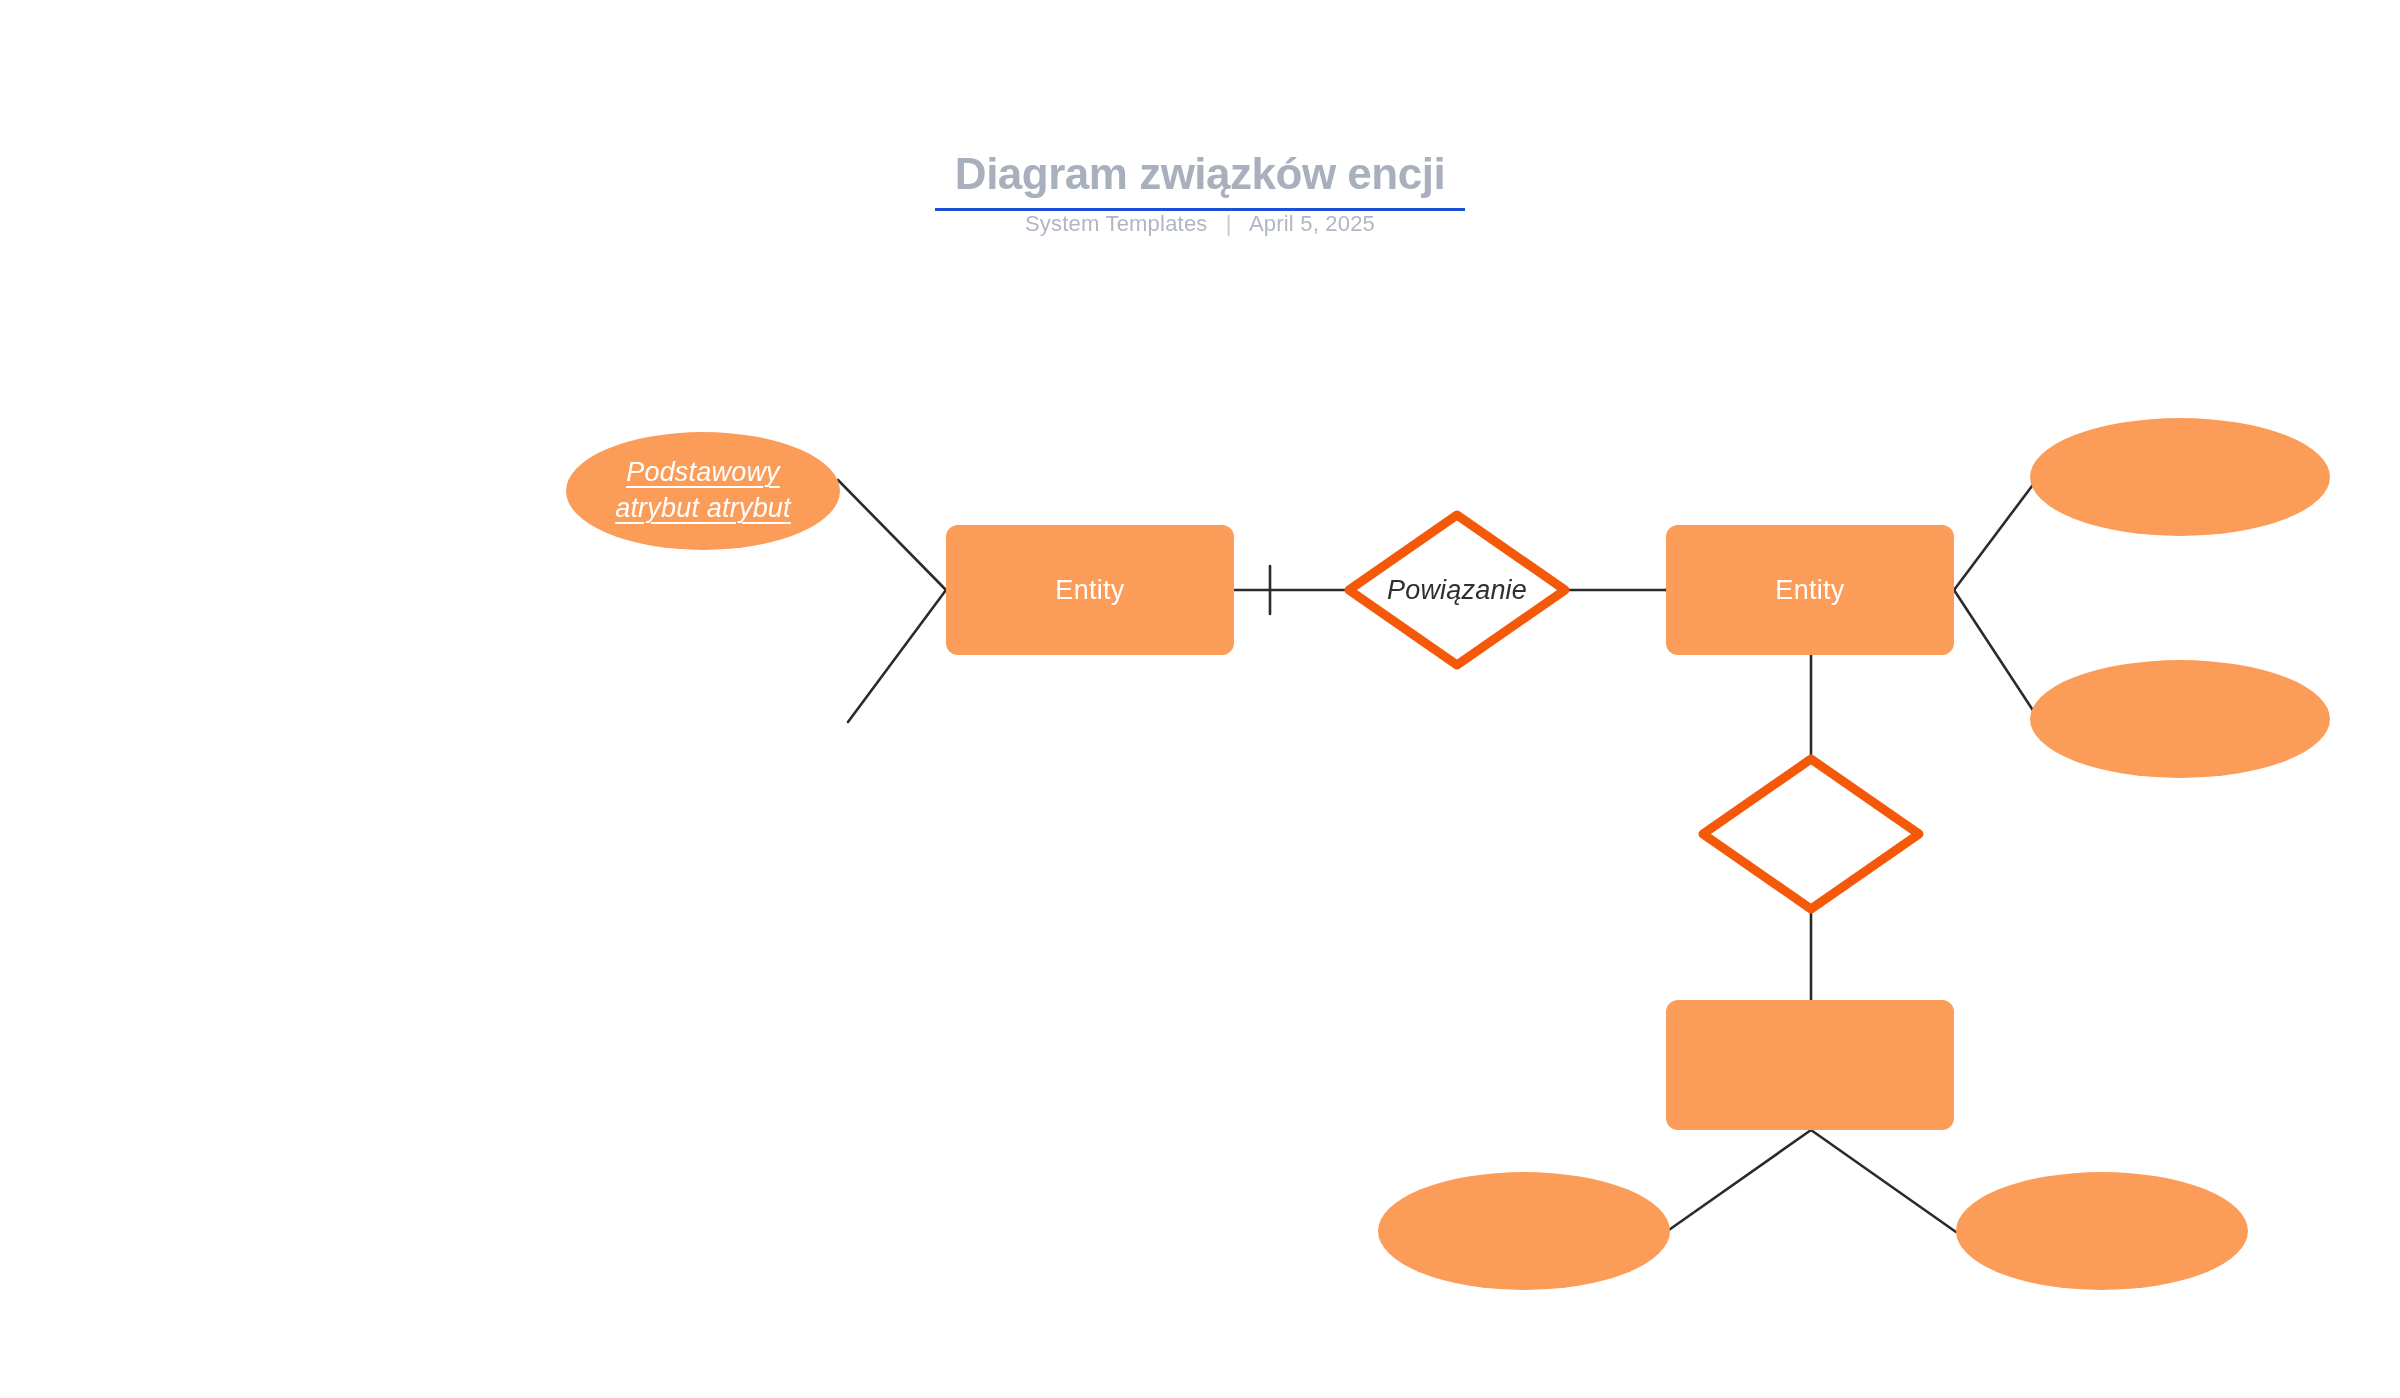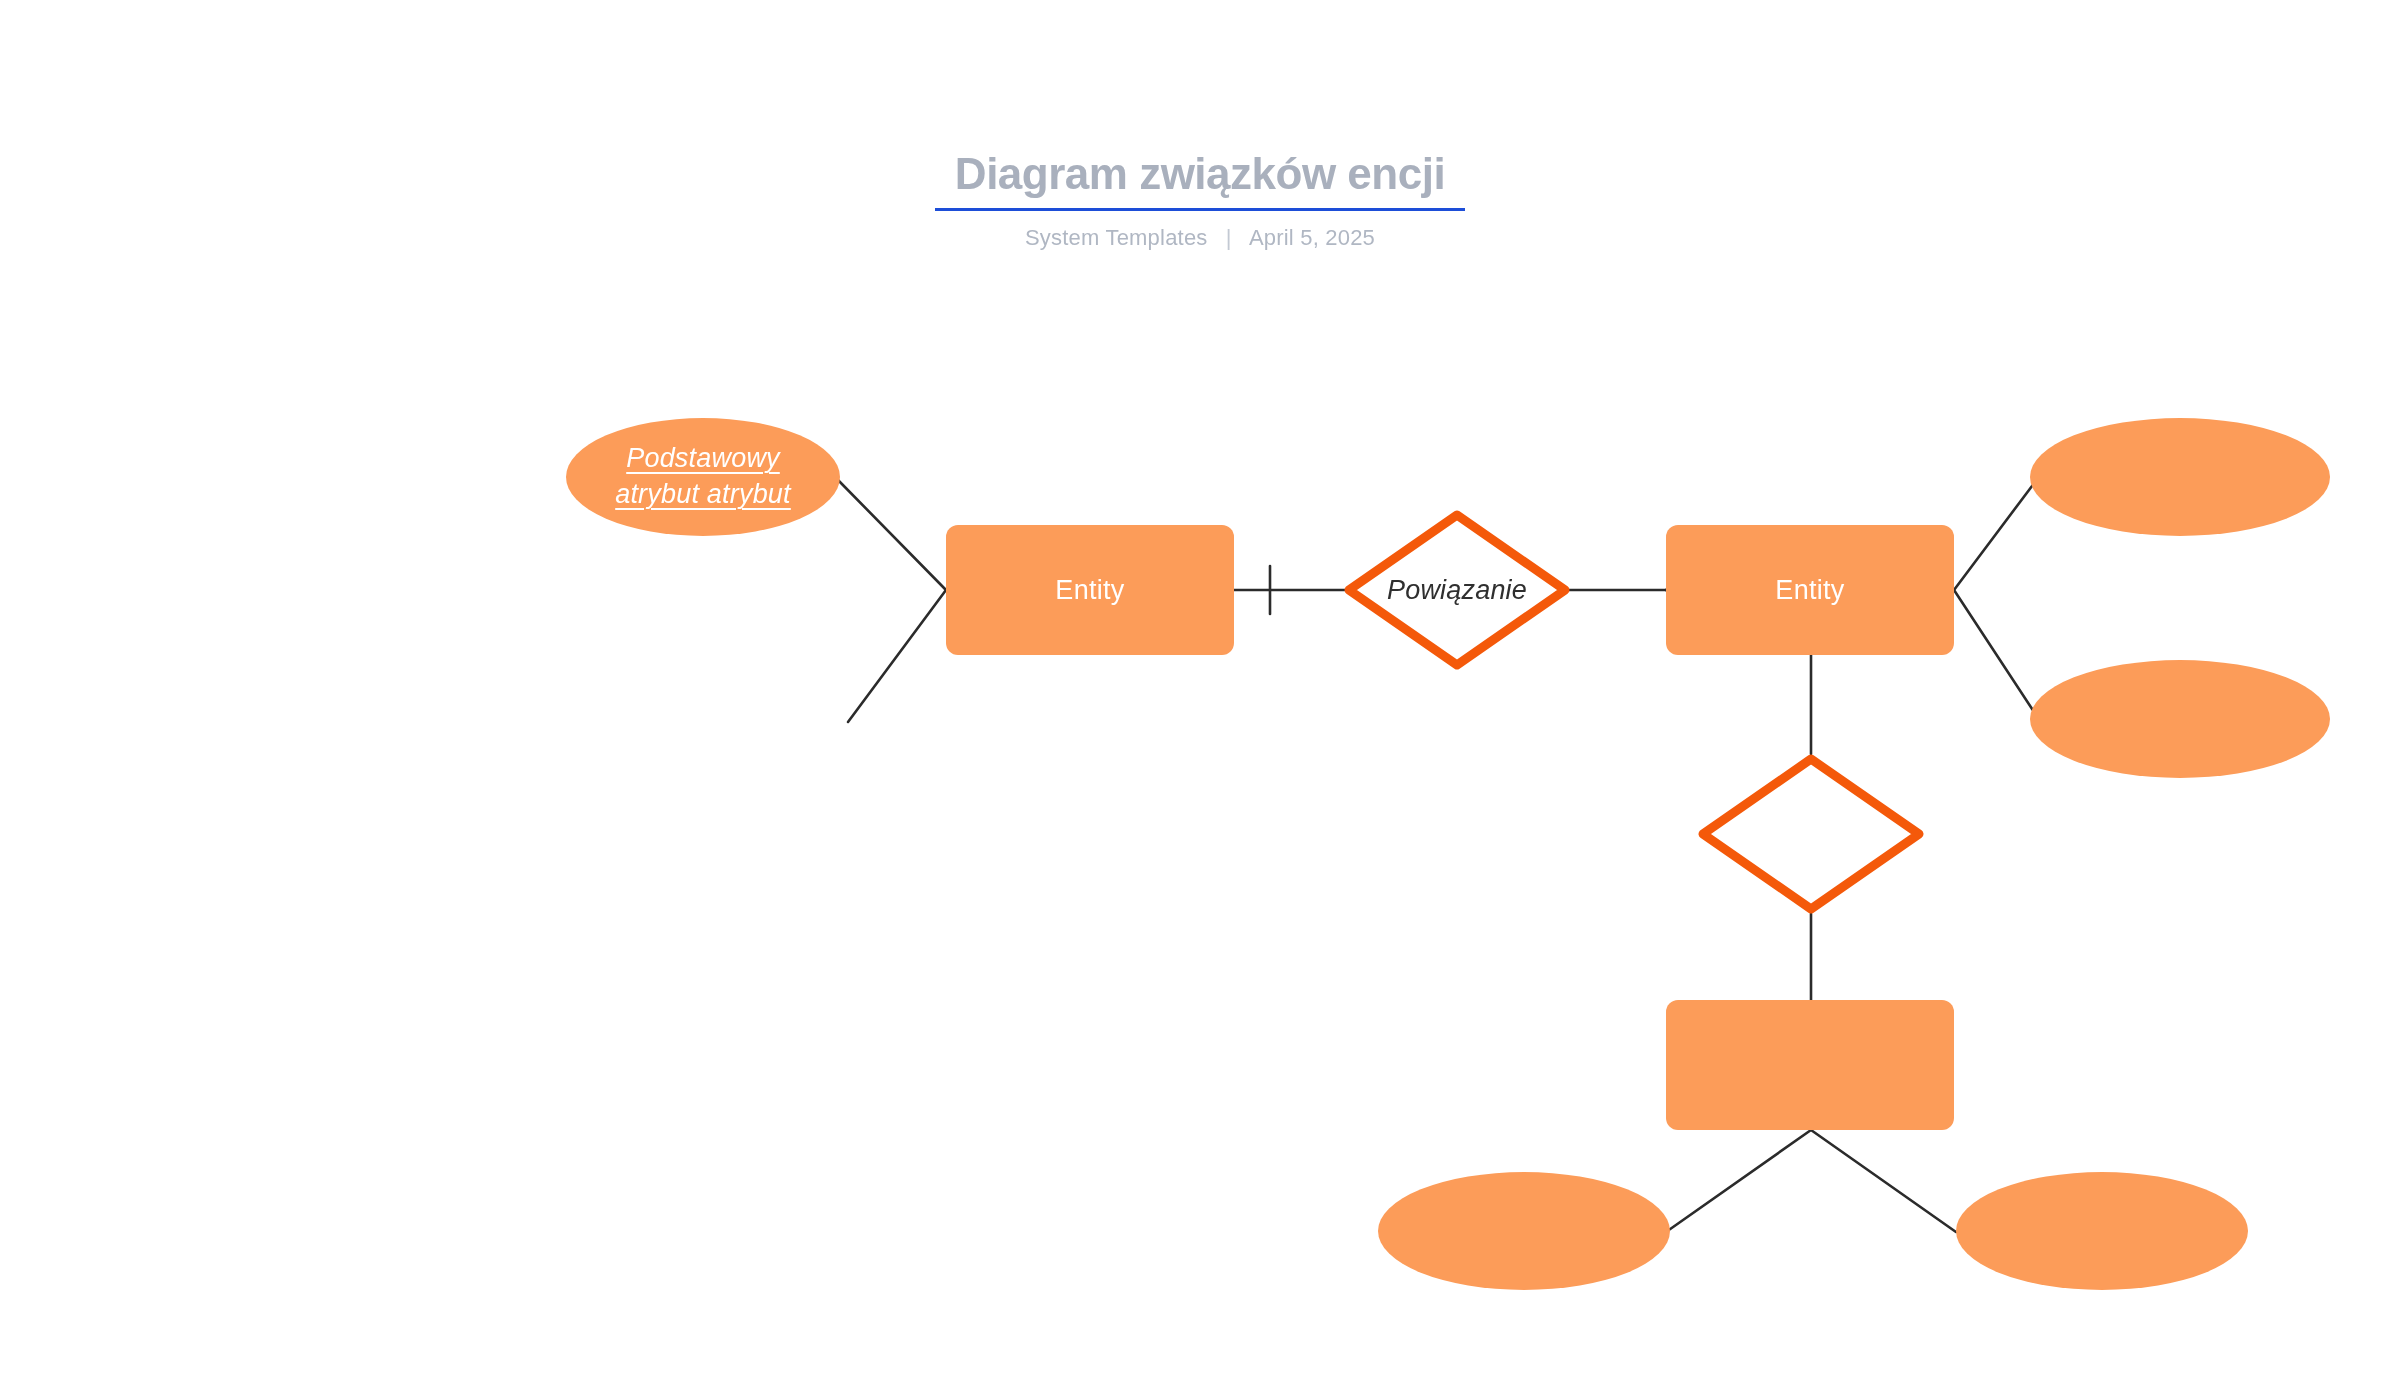--- a/index.html
+++ b/index.html
@@ -27,21 +27,20 @@
     font-size: 44px;
     font-weight: bold;
     color: #a9b0bd;
     letter-spacing: -0.5px;
     line-height: 1.1;
     display: inline-block;
     padding: 0 20px 10px 20px;
     border-bottom: 3px solid #1d4ed8;
   }
   #doc-meta {
-    margin-top: 14px;
     font-size: 22px;
     color: #b0b7c3;
     letter-spacing: 0.2px;
   }
   #doc-meta .sep {
     display: inline-block;
     margin: 0 12px;
     color: #c3c9d3;
     font-weight: 300;
   }
@@ -154,21 +153,21 @@
 
       <path d="M 1811 655 L 1811 754"></path>
 
       <path d="M 1811 914 L 1811 1000"></path>
 
       <path d="M 1811 1130 L 1666 1232"></path>
       <path d="M 1811 1130 L 1956 1232"></path>
     </g>
   </svg>
 
-  <div class="node attribute key" style="left:566px; top:418px; width:274px; height:118px;align-items:center;">
+  <div class="node attribute key" style="left:566px; top:432px; width:274px; height:118px;align-items:center;">
     <div class="label">
       <span>Podstawowy</span><br>
       <span>atrybut atrybut</span>
     </div>
   </div>
 
 
   <div class="node entity" style="left:946px; top:525px; width:288px; height:130px;">
     <div class="label">Entity</div>
   </div>

